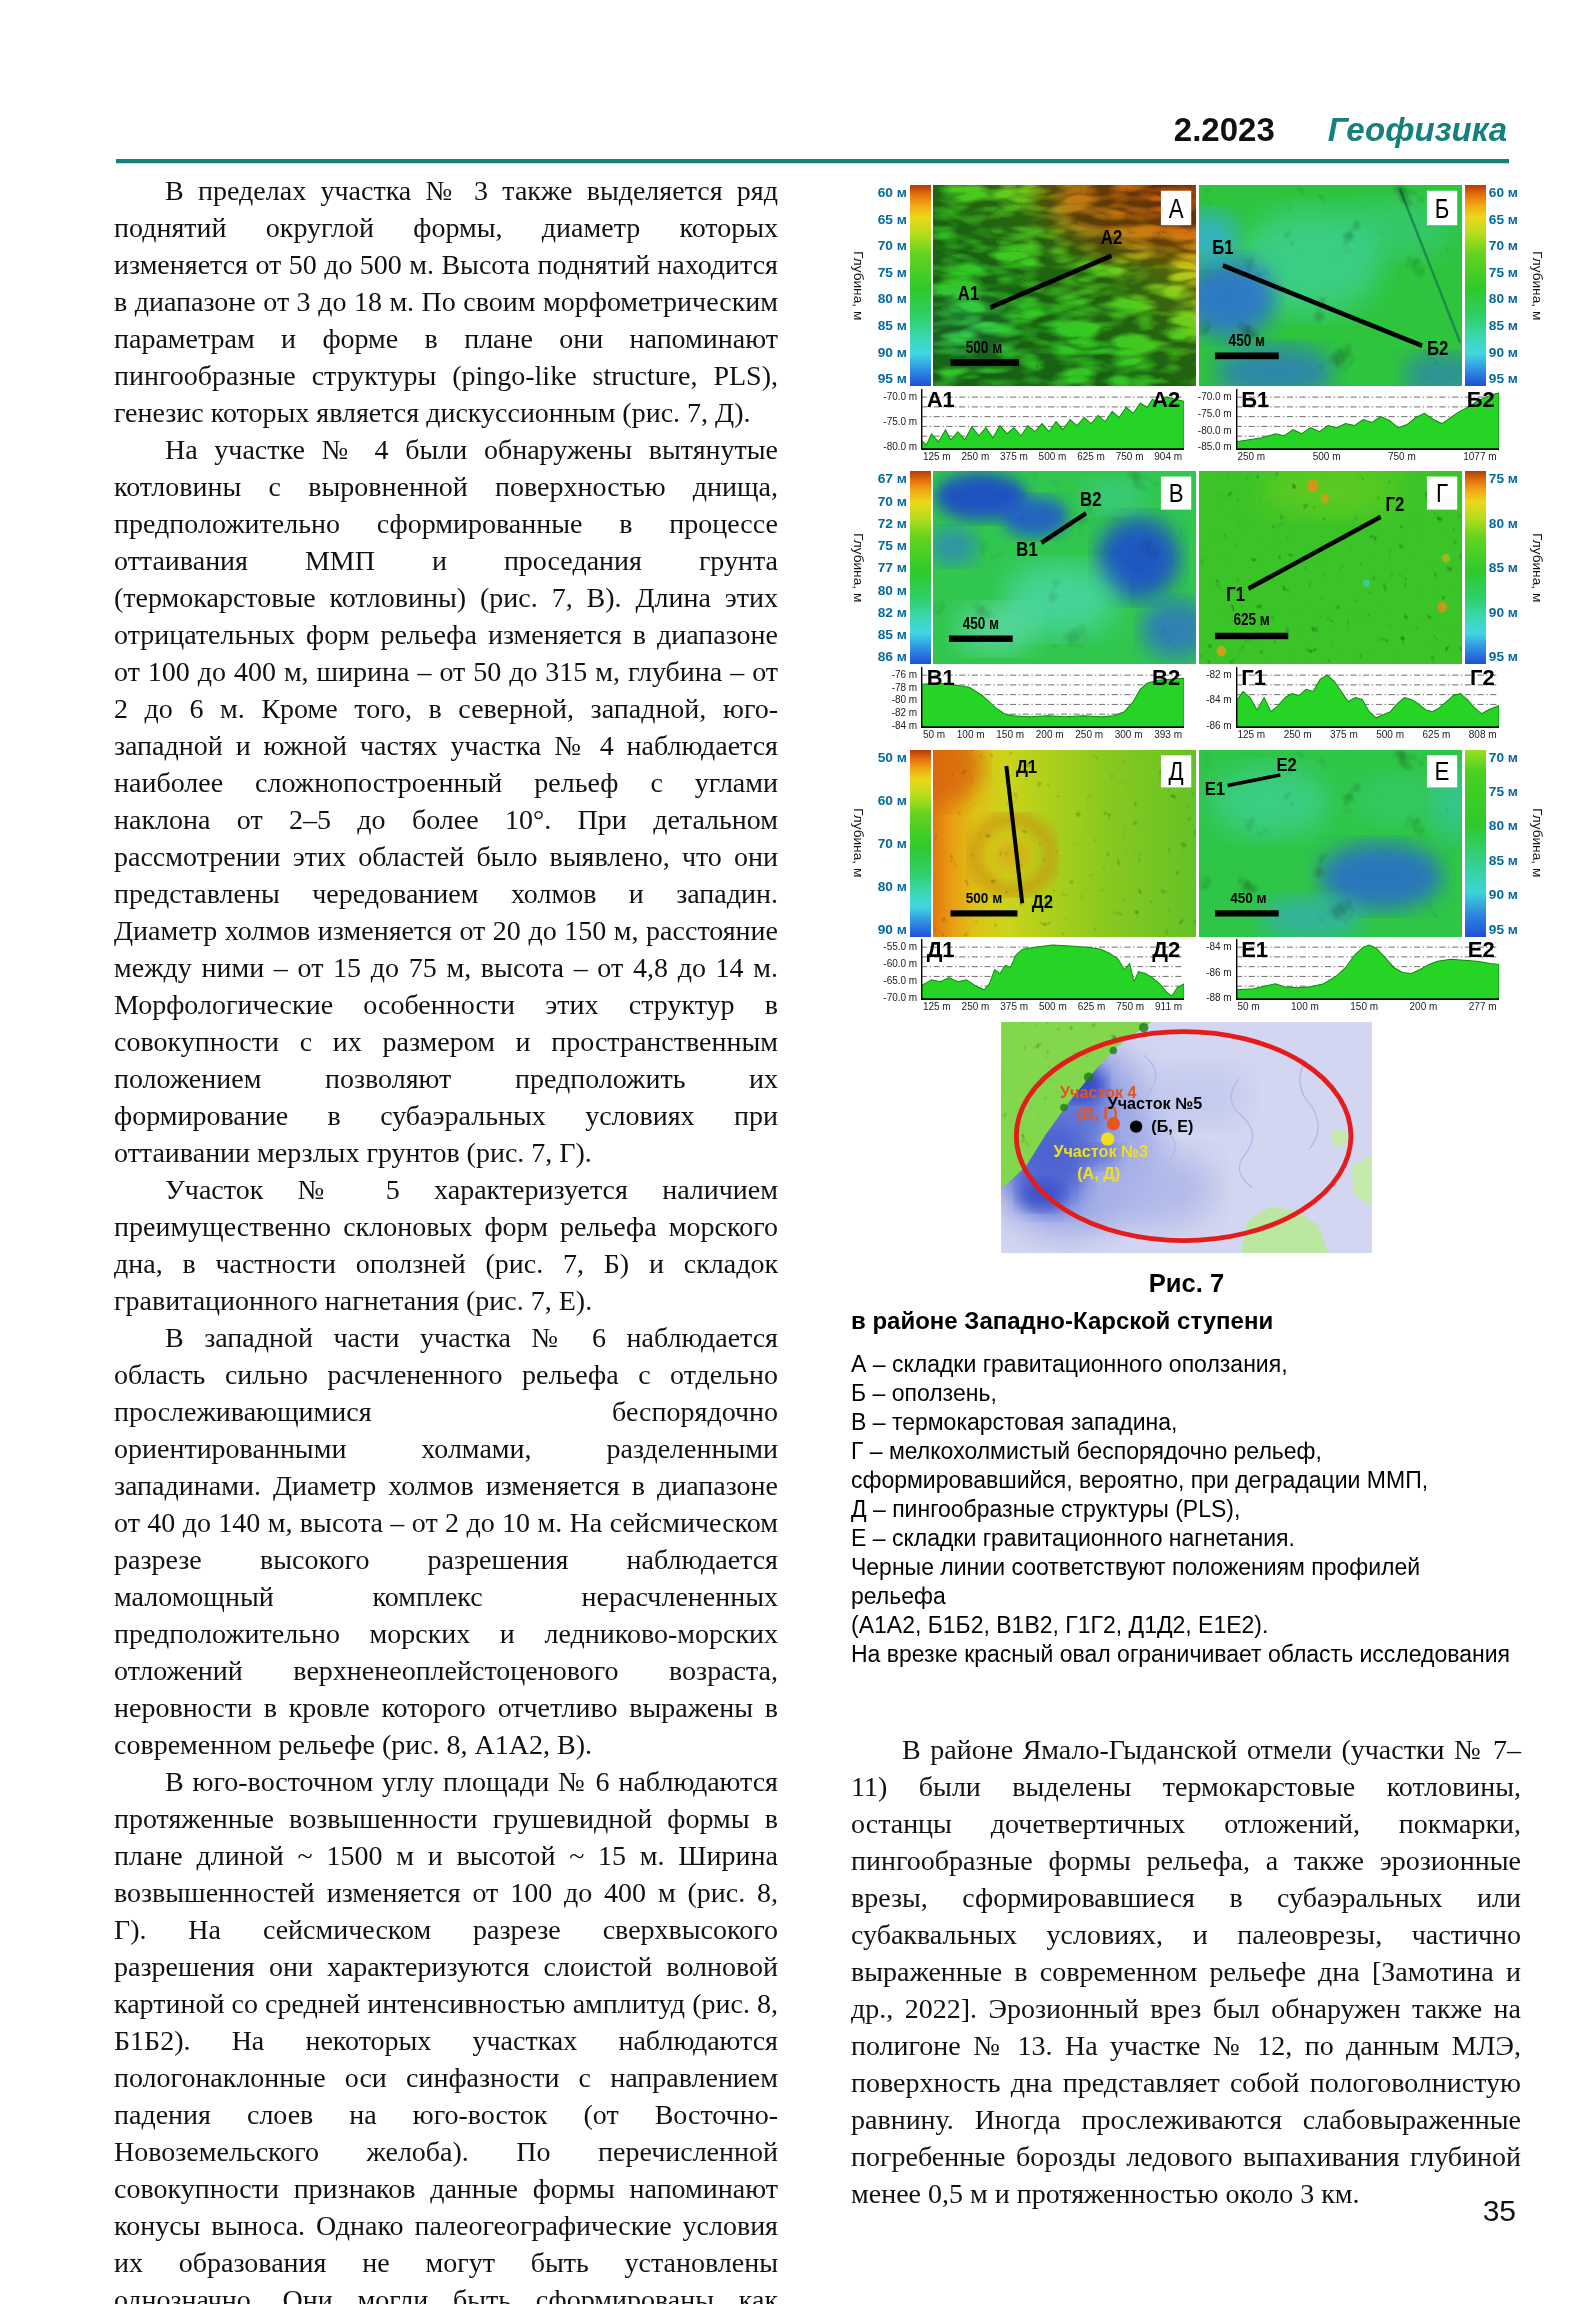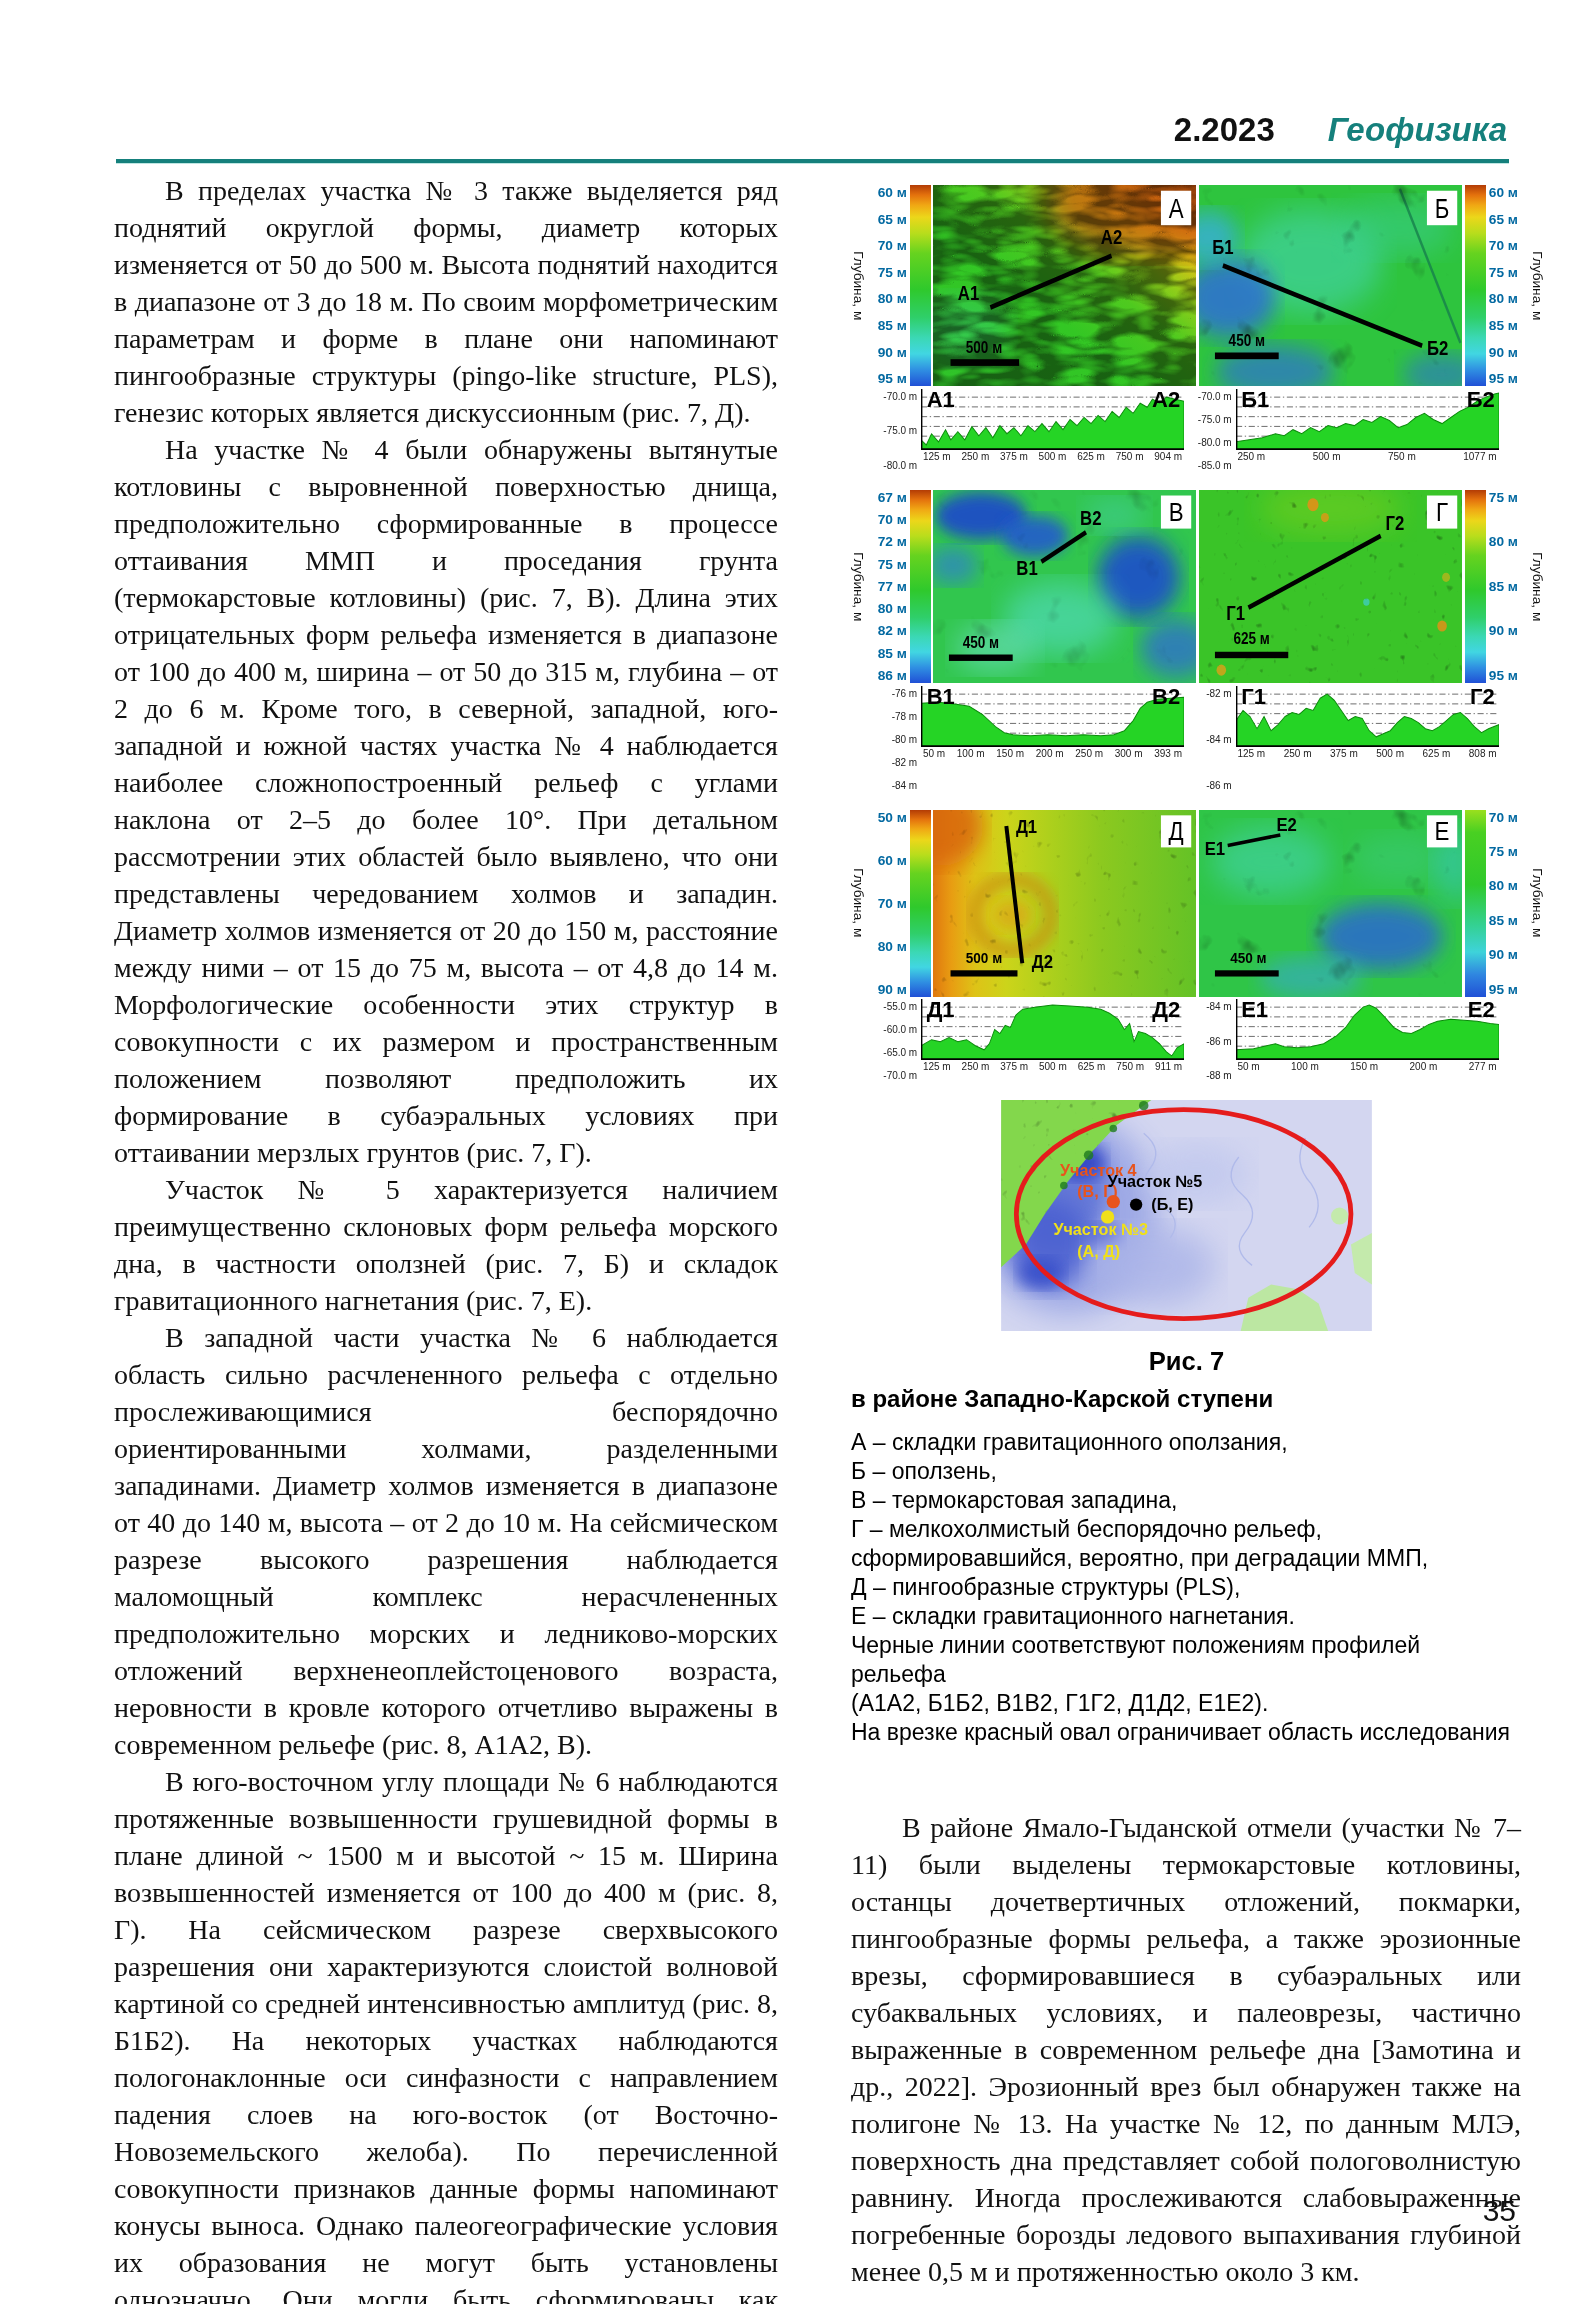--- a/index.html
+++ b/index.html
@@ -36,21 +36,21 @@
   .map{position:relative;width:263px;background:#fff;}
   .map svg{display:block;}
   .pline{stroke:#000;stroke-width:5;}
   .mlab{font:700 21px "Liberation Sans",sans-serif;fill:#000;}
   .letter{font:400 28px "Liberation Sans",sans-serif;fill:#000;}
   .sbtext{font:700 17px "Liberation Sans",sans-serif;fill:#000;}
   
   .profile-row{display:flex;gap:9.5px;padding-left:28px;margin:2.8px 0 9.5px 0;}
   .profile{display:flex;width:305px;}
   .pyl{width:42px;display:flex;flex-direction:column;justify-content:space-between;align-items:flex-end;
-       padding:1.9px 3.8px 9.5px 0;font-size:10px;color:#222;font-family:"Liberation Sans",sans-serif;gap:12px;}
+       padding:1.9px 3.8px 9.5px 0;font-size:10px;color:#222;font-family:"Liberation Sans",sans-serif;}
   .pright{position:relative;width:263px;display:flex;flex-direction:column;}
   .pright svg{display:block;background:#fff;}
   .pl1,.pl2{position:absolute;top:-1.9px;font:700 22px "Liberation Sans",sans-serif;color:#000;}
   .pl1{left:5.7px;} .pl2{right:3.8px;}
   .pxl{display:flex;justify-content:space-between;font-size:10px;color:#222;
        font-family:"Liberation Sans",sans-serif;padding:0.9px 1.9px 0 1.9px;}
   .gl{stroke:#555;stroke-width:0.9;stroke-dasharray:7 3 1.5 3;fill:none;}
   .parea{stroke:#0a8a0a;stroke-width:1;}
   .paxis{stroke:#000;stroke-width:1.6;}
   

